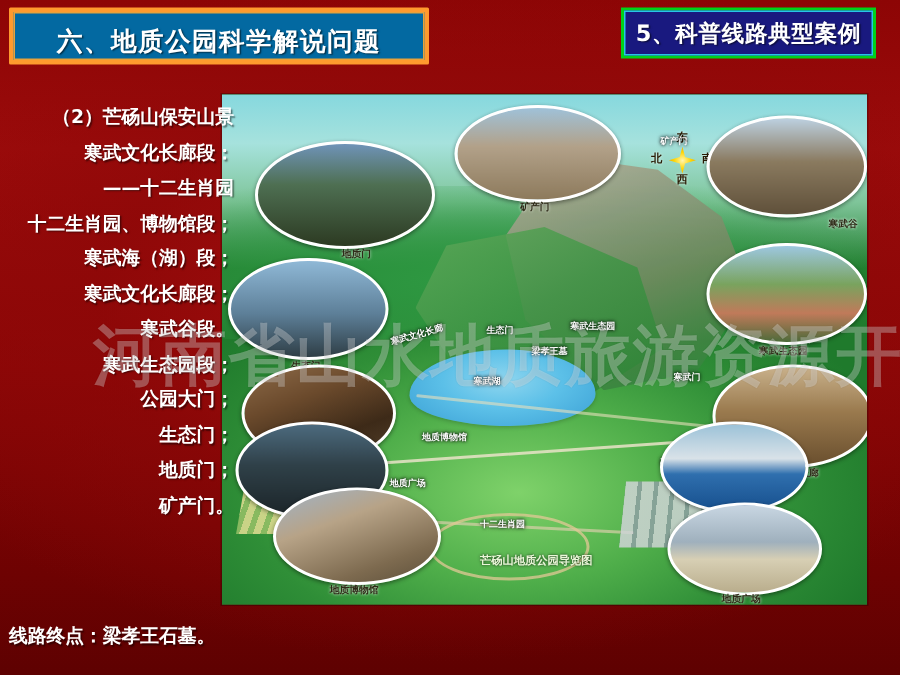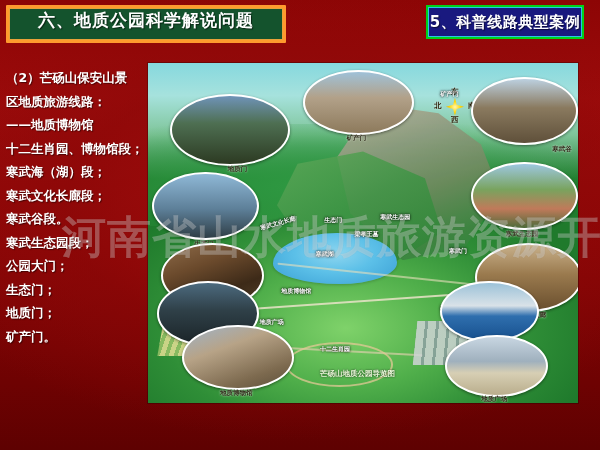--- a/index.html
+++ b/index.html
@@ -17,31 +17,31 @@
   }
   
   .title-left{
     position:absolute;left:6px;top:5px;width:280px;height:38px;
     background:#ff9a2e;
     padding:3px;box-sizing:border-box;
     border-radius:1px;
   }
   .title-left .inner{
     width:100%;height:100%;box-sizing:border-box;
-    background:#14532d;
+    background:#0369a1;
     border:1.5px solid #e8a23a;
-    display:flex;align-items:flex-start;justify-content:center;
+    display:flex;align-items:flex-end;justify-content:center;
   }
   .title-left .txt{
     color:#ffffff;font-size:17px;font-weight:bold;letter-spacing:1px;
     text-shadow:1px 1px 1px rgba(0,0,0,.55);
     white-space:nowrap;
   }
   .title-right{
-    position:absolute;right:16px;top:5px;width:158px;height:34px;
+    position:absolute;right:16px;top:5px;width:170px;height:34px;
     background:#00d21a;
     padding:2px;box-sizing:border-box;
   }
   .title-right .inner{
     width:100%;height:100%;box-sizing:border-box;
     background:#19197f;
     border:1.5px solid #27c5e6;
     display:flex;align-items:center;justify-content:center;
   }
   .title-right .txt{
@@ -49,20 +49,21 @@
     text-shadow:1px 1px 1px rgba(0,0,0,.55);
     white-space:nowrap;
   }
   
   .body-text{
     position:absolute;left:6px;top:66px;width:150px;
     color:#ffffff;font-size:12.5px;line-height:23.5px;
     font-weight:bold;
     text-shadow:1px 1px 1px rgba(0,0,0,.5);
     z-index:5;
+    text-align:right;
   }
   .body-text .ln{white-space:nowrap;}
   .tail-text{
     position:absolute;left:6px;top:414px;width:300px;
     color:#ffffff;font-size:12.5px;font-weight:bold;line-height:20px;
     text-shadow:1px 1px 1px rgba(0,0,0,.5);
     white-space:nowrap;z-index:5;
   }
   
   .map{
@@ -207,33 +208,34 @@
   </div>
 
   <div class="title-right">
     <div class="inner">
       <span class="txt">5、科普线路典型案例</span>
     </div>
   </div>
 
   <div class="body-text">
     <div class="ln">（2）芒砀山保安山景</div>
-    <div class="ln">区地质旅游线路：</div>
-    <div class="ln">——地质博物馆</div>
+    <div class="ln">寒武文化长廊段：</div>
+    <div class="ln">——十二生肖园</div>
     <div class="ln">十二生肖园、博物馆段；</div>
     <div class="ln">寒武海（湖）段；</div>
     <div class="ln">寒武文化长廊段；</div>
     <div class="ln">寒武谷段。</div>
     <div class="ln">寒武生态园段；</div>
     <div class="ln">公园大门；</div>
     <div class="ln">生态门；</div>
     <div class="ln">地质门；</div>
     <div class="ln">矿产门。</div>
   </div>
 
+  <div class="tail-text">线路终点：梁孝王石墓。</div>
 
   <div class="map">
     <div class="sky"></div>
     <div class="hillband"></div>
     <div class="ridge"></div>
     <div class="ridge2"></div>
     <div class="lake"></div>
     <div class="pond"></div>
     <div class="roadC"></div>
     <div class="roadA"></div>

